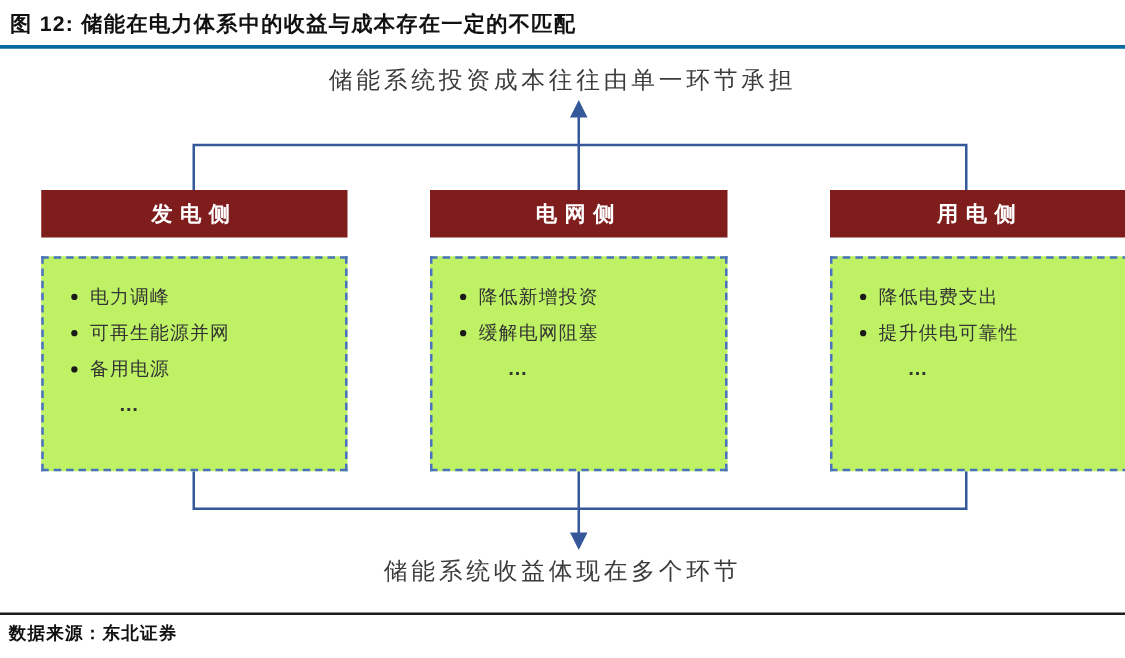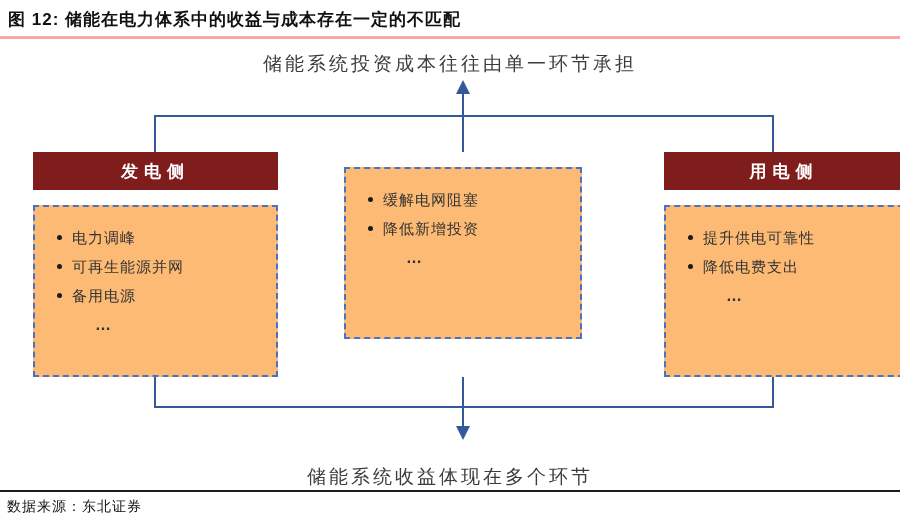--- a/index.html
+++ b/index.html
@@ -3,63 +3,63 @@
 <meta charset="utf-8">
 <style>
   html,body{margin:0;padding:0;background:#fff;}
   #figure{
     position:relative;width:900px;height:526px;background:#ffffff;
     font-family:"Liberation Sans",sans-serif;overflow:hidden;
   }
   
   .title-bar{
     position:absolute;left:0;top:0;width:900px;box-sizing:border-box;
-    padding:8px 10px 5px 8px;border-bottom:3px solid #fca5a5;
+    padding:8px 10px 5px 8px;border-bottom:3px solid #0369a1;
   }
   .title-bar .t{
     font-size:17px;font-weight:bold;color:#111;letter-spacing:1px;
   }
   
   .caption{
     position:absolute;left:0;width:900px;text-align:center;
     font-size:19px;color:#3c3c3c;letter-spacing:3px;font-weight:500;
   }
   .caption.top{top:51px;}
-  .caption.bottom{top:444px;margin-top:20px;}
+  .caption.bottom{top:444px;}
   
   .col{position:absolute;top:152px;}
   .col.c1{left:33px;width:245px;}
   .col.c2{left:344px;width:238px;}
   .col.c3{left:664px;width:240px;}
   .col-header{
     height:38px;background:#7f1d1d;color:#fff;font-weight:bold;
     font-size:17px;letter-spacing:6px;display:flex;align-items:center;
     justify-content:center;
   }
   .dash-box{
     margin-top:15px;height:172px;box-sizing:border-box;
-    border:2px dashed #4a72c0;background:#fdba74;
+    border:2px dashed #4a72c0;background:#bef264;
     padding:16px 8px 0 18px;
   }
   .item{display:flex;align-items:flex-start;line-height:29px;}
   .dot{
     width:5px;height:5px;border-radius:50%;background:#1a1a1a;
     margin:12px 10px 0 4px;flex:0 0 auto;
   }
   .item .txt{font-size:15px;color:#333;letter-spacing:1px;}
   .more{
     font-size:16px;color:#333;line-height:29px;padding-left:42px;
     letter-spacing:2px;font-weight:bold;
   }
   
   #connectors{position:absolute;left:0;top:0;pointer-events:none;}
   
   .footer-rule{position:absolute;left:0;top:490px;width:900px;border-top:2px solid #1c1c1c;}
   .source{
-    position:absolute;left:7px;top:498px;font-size:14px;font-weight:normal;
+    position:absolute;left:7px;top:498px;font-size:14px;font-weight:bold;
     color:#111;letter-spacing:1px;
   }
 </style>
 </head>
 <body>
 
 <div id="figure">
 
   <div class="title-bar">
     <span class="t">图 12:  储能在电力体系中的收益与成本存在一定的不匹配</span>
@@ -91,43 +91,44 @@
       </div>
       <div class="item">
         <span class="dot"></span>
         <span class="txt">备用电源</span>
       </div>
       <div class="more">…</div>
     </div>
   </div>
 
   <div class="col c2">
+    <div class="col-header">电网侧</div>
     <div class="dash-box">
       <div class="item">
         <span class="dot"></span>
-        <span class="txt">缓解电网阻塞</span>
+        <span class="txt">降低新增投资</span>
       </div>
       <div class="item">
         <span class="dot"></span>
-        <span class="txt">降低新增投资</span>
+        <span class="txt">缓解电网阻塞</span>
       </div>
       <div class="more">…</div>
     </div>
   </div>
 
   <div class="col c3">
     <div class="col-header">用电侧</div>
     <div class="dash-box">
       <div class="item">
         <span class="dot"></span>
-        <span class="txt">提升供电可靠性</span>
+        <span class="txt">降低电费支出</span>
       </div>
       <div class="item">
         <span class="dot"></span>
-        <span class="txt">降低电费支出</span>
+        <span class="txt">提升供电可靠性</span>
       </div>
       <div class="more">…</div>
     </div>
   </div>
 
   <div class="caption bottom">储能系统收益体现在多个环节</div>
 
   <div class="footer-rule"></div>
   <div class="source">数据来源：东北证券</div>
 

